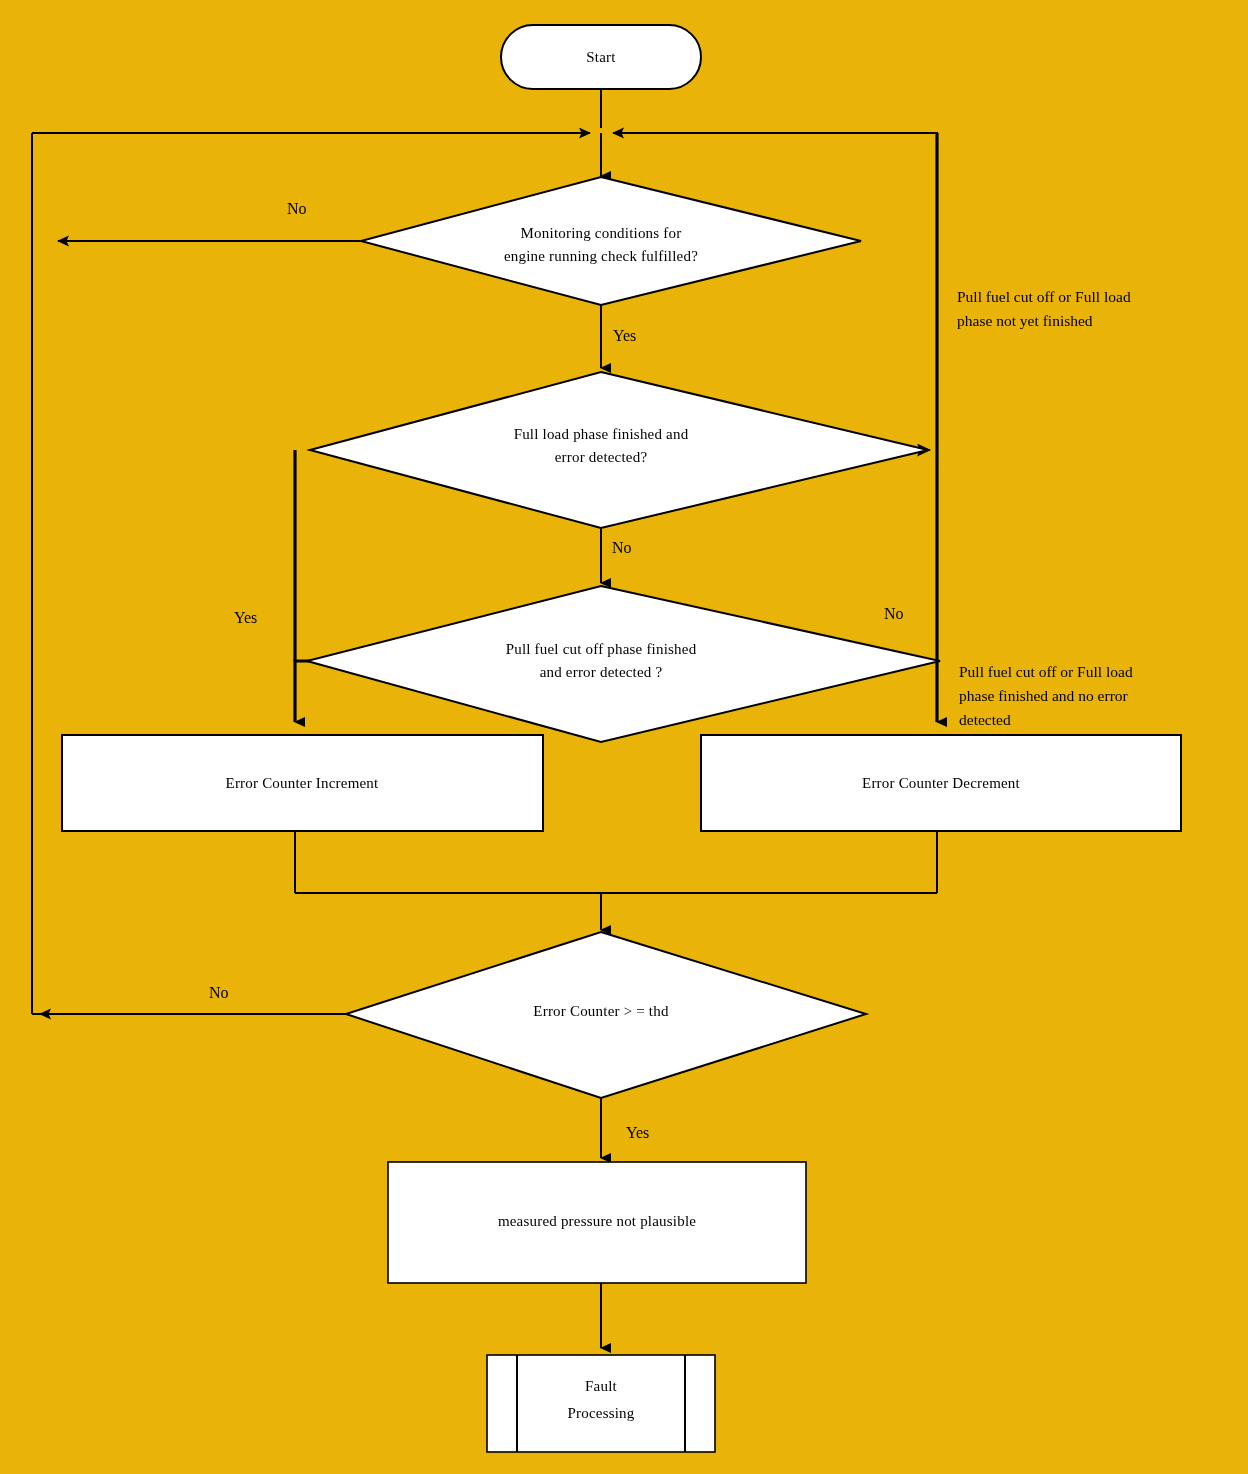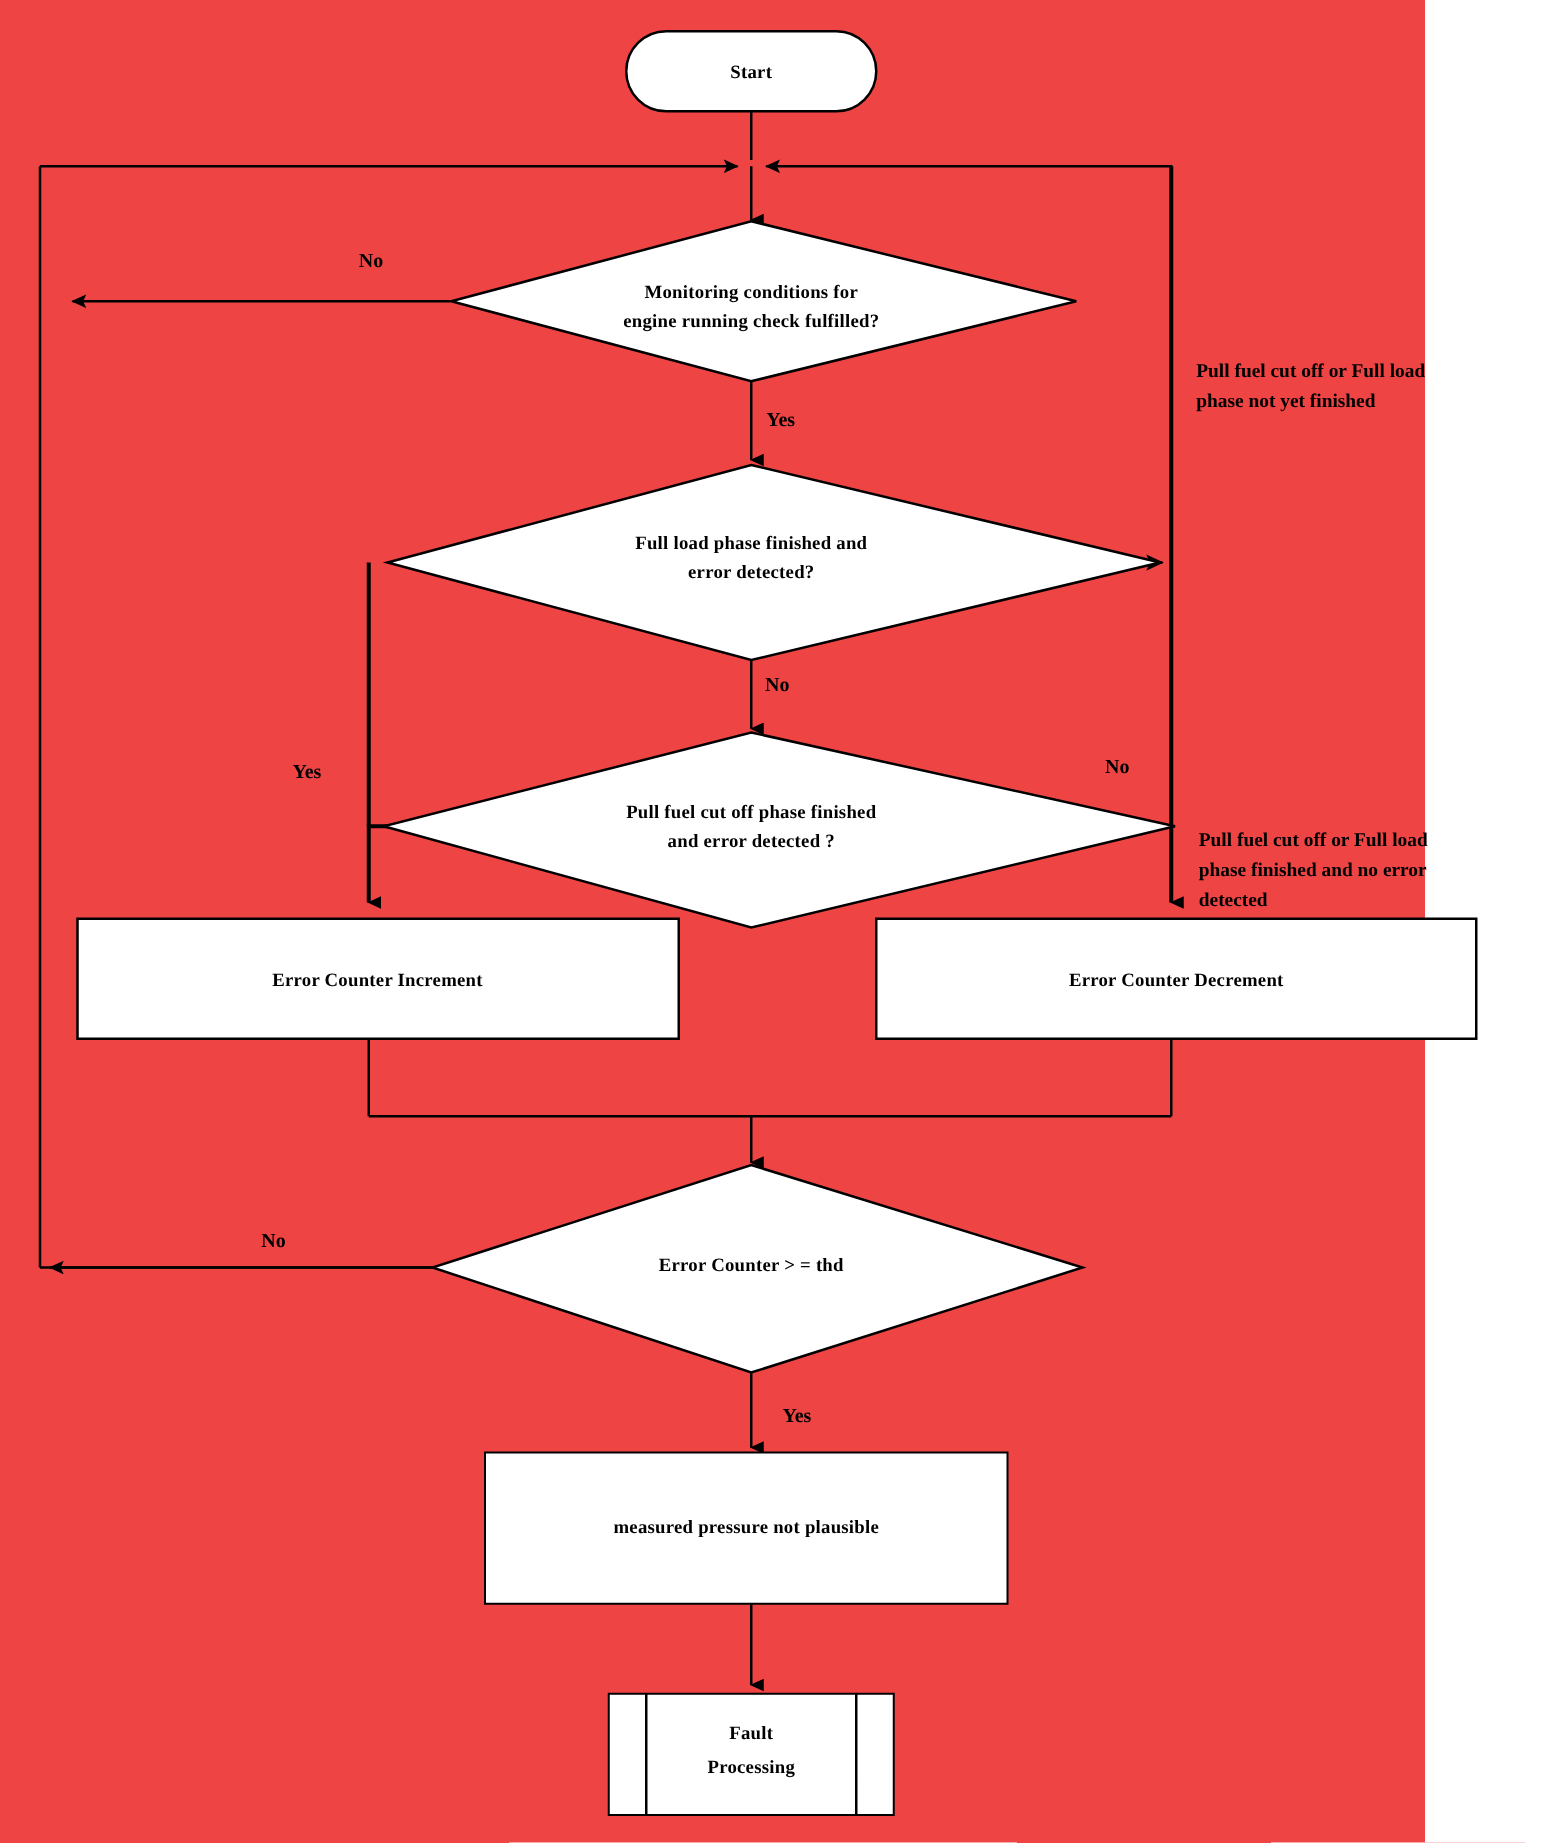--- a/index.html
+++ b/index.html
@@ -9,24 +9,23 @@
     background: #ffffff;
   }
   body {
     width: 1248px;
     height: 1474px;
     font-family: "Liberation Serif", "DejaVu Serif", serif;
     overflow: hidden;
   }
   #flowchart-root {
     position: relative;
-    width: 1140px;
+    width: 1248px;
     height: 1474px;
-    background: #ef4444;
-    font-weight: bold;
+    background: #eab308;
   }
   svg#flow-svg {
     position: absolute;
     top: 0;
     left: 0;
     width: 1248px;
     height: 1474px;
   }
   .shape-outline {
     fill: #ffffff;

